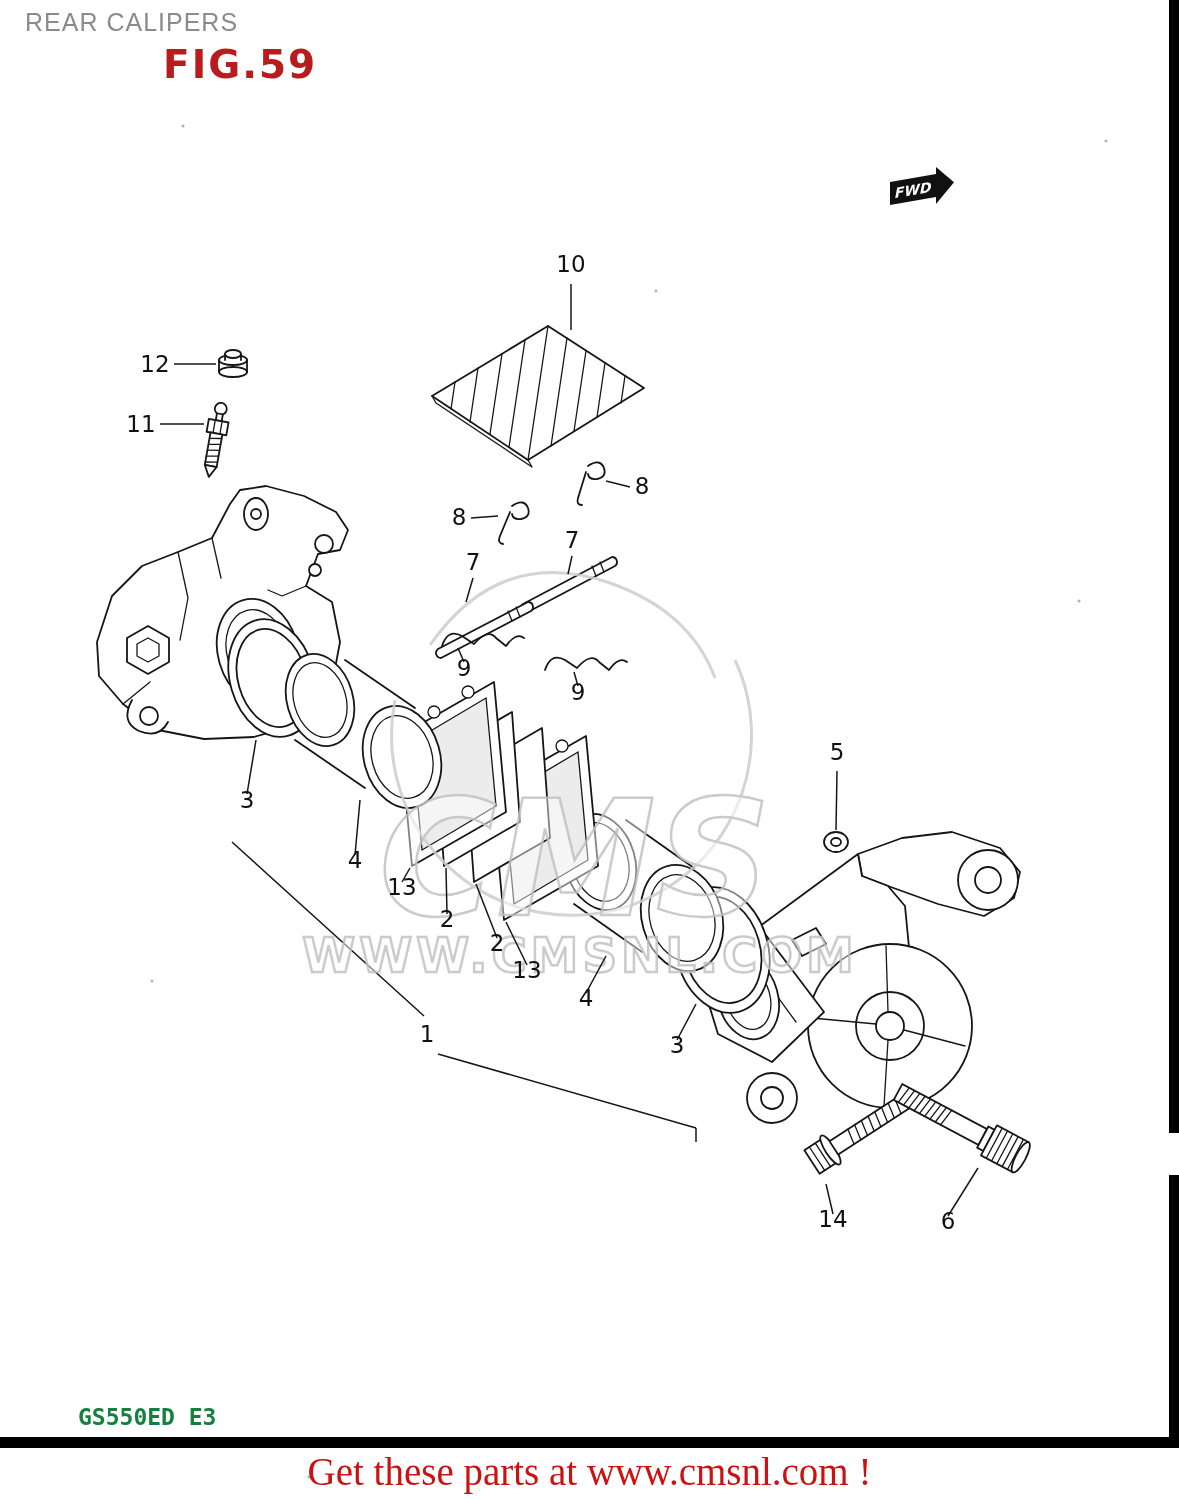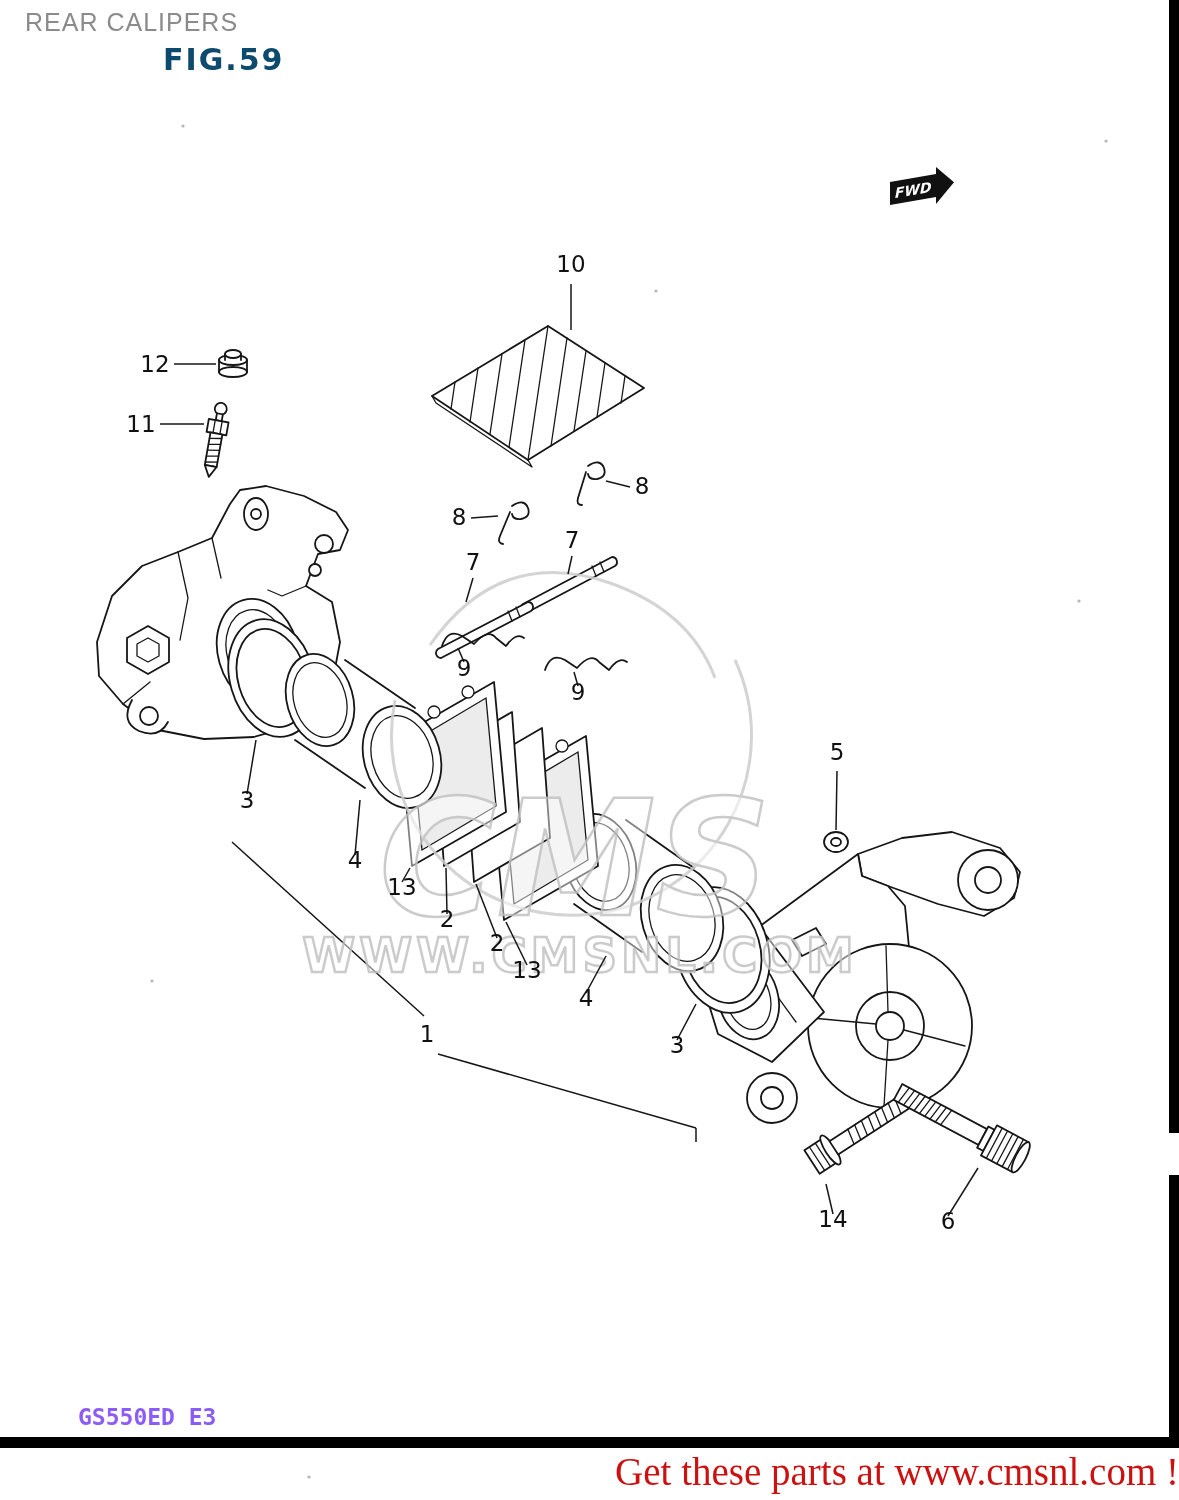--- a/index.html
+++ b/index.html
@@ -1,21 +1,21 @@
 <!DOCTYPE html>
 <html style="--accent: #cc1111;"><head>
 <meta charset="utf-8">
 <style>
 *{margin:0;padding:0;box-sizing:border-box}
 body{background:#fff}
 .page{position:relative;width:1179px;height:1500px;background:#fff;overflow:hidden;font-family:"Liberation Sans",sans-serif}
 .title{position:absolute;left:25px;top:8px;font-size:25px;color:#8b8b8b;letter-spacing:1px}
-.fig{position:absolute;left:163px;top:42px;font-size:30px;font-weight:bold;color:#0c4a6e;font-family:"DejaVu Sans",sans-serif;letter-spacing:2px}
-.model{position:absolute;left:78px;top:1404px;font-size:23px;font-weight:bold;color:#8b5cf6;font-family:"DejaVu Sans Mono",monospace}
-.cta{position:absolute;left:0;top:1449px;width:100%;text-align:right;font-family:"Liberation Serif",serif;font-size:39px;color:var(--accent,#cc1111);cursor:pointer}
+.fig{position:absolute;left:163px;top:42px;font-size:39px;font-weight:bold;color:#b91c1c;font-family:"DejaVu Sans",sans-serif;letter-spacing:2px}
+.model{position:absolute;left:78px;top:1404px;font-size:23px;font-weight:bold;color:#15803d;font-family:"DejaVu Sans Mono",monospace}
+.cta{position:absolute;left:0;top:1449px;width:100%;text-align:center;font-family:"Liberation Serif",serif;font-size:39px;color:var(--accent,#cc1111);cursor:pointer}
 .bar-right{position:absolute;right:0;top:0;width:10px;height:1448px;background:#000}
 .bar-right-notch{position:absolute;right:0;top:1133px;width:10px;height:42px;background:#fff}
 .bar-bottom{position:absolute;left:0;top:1437px;width:100%;height:11px;background:#000}
 svg.diagram{position:absolute;left:0;top:0}
 .part{stroke:#161616;stroke-width:1.8;fill:#fff;stroke-linejoin:round;stroke-linecap:round}
 .nf{fill:none}
 .thin{stroke-width:1.3}
 .pad-face{fill:#ececec;stroke:#161616;stroke-width:1.3}
 .leader{stroke:#161616;stroke-width:1.5}
 .plabel{font-family:"DejaVu Sans",sans-serif;font-size:23px;fill:#111;text-anchor:middle}

